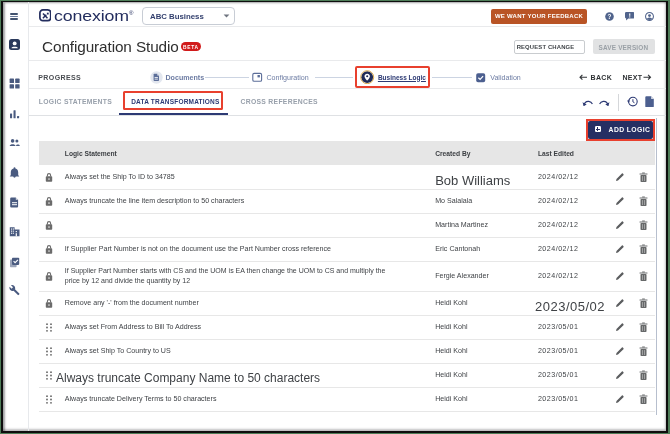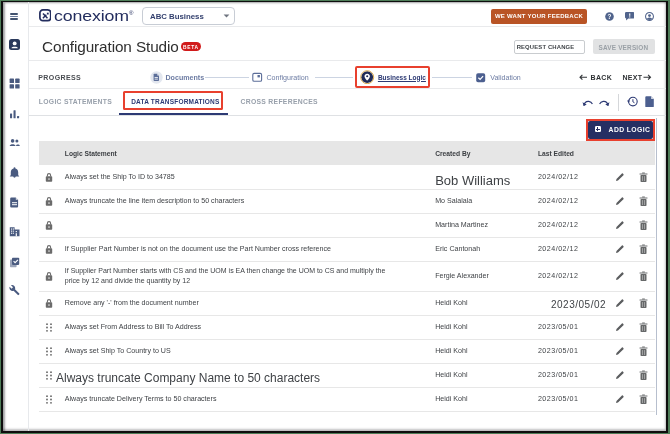--- a/index.html
+++ b/index.html
@@ -273,21 +273,21 @@
 <rect x="5.2" y="4.1" width="0.7" height="4.9" fill="#fff" opacity="0.55"></rect>
     </svg>
 <div class="abs" style="left:39.4px;top:314.6px;width:615.2px;height:1px;background:#e7e7e7"></div>
 <svg style="position:absolute;left:44.8px;top:297.6px" width="8" height="11" viewBox="0 0 8 11">
 <path d="M2.4 4.5 V3.2 a1.6 1.6 0 0 1 3.2 0 V4.5" fill="none" stroke="#6b6b6b" stroke-width="1.1"></path>
 <rect x="0.8" y="4.3" width="6.4" height="5.5" rx="0.8" fill="#6b6b6b"></rect>
 <rect x="3.35" y="6.4" width="1.3" height="1.3" fill="#fff" opacity="0.95"></rect>
     </svg>
 <div class="t" style="left:64.8px;top:299.3px;font-size:7.1px;color:#3f4246">Remove any '-' from the document number</div>
 <div class="t" style="left:435.2px;top:299.3px;font-size:7.1px;color:#3f4246">Heidi Kohl</div>
-<div class="t" style="left:551px;top:299.3px;font-size:10px;letter-spacing:0.5px;color:#3f4246">2023/05/02</div>
+<div class="t" style="left:535px;top:299.3px;font-size:13px;letter-spacing:0.5px;color:#3f4246">2023/05/02</div>
 <svg style="position:absolute;left:614.8px;top:298.1px" width="10" height="10" viewBox="0 0 10 10">
 <path d="M1.0 9.0 L1.5 7.0 6.9 1.6 a0.7 0.7 0 0 1 1.0 0 L8.45 2.15 a0.7 0.7 0 0 1 0 1.0 L3.0 8.55 z" fill="#5b5d5f"></path>
     </svg>
 <svg style="position:absolute;left:638.7px;top:297.90000000000003px" width="9" height="11" viewBox="0 0 9 11">
 <rect x="1.5" y="2.9" width="6.0" height="7.2" rx="0.8" fill="#666869"></rect>
 <rect x="0.5" y="1.4" width="8.0" height="1.1" rx="0.3" fill="#6c6e70"></rect>
 <rect x="3.1" y="0.4" width="2.8" height="1.1" rx="0.3" fill="#6c6e70"></rect>
 <rect x="3.1" y="4.1" width="0.7" height="4.9" fill="#fff" opacity="0.55"></rect>
 <rect x="5.2" y="4.1" width="0.7" height="4.9" fill="#fff" opacity="0.55"></rect>
     </svg>

